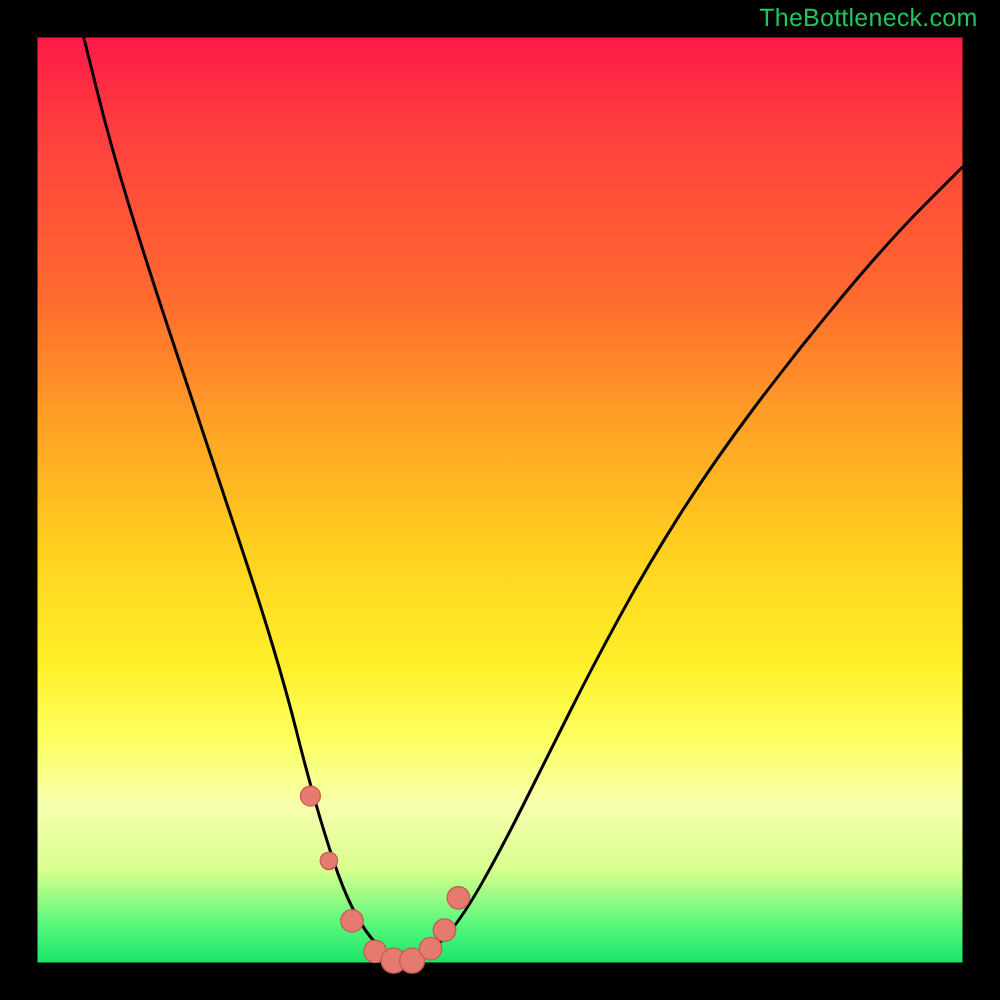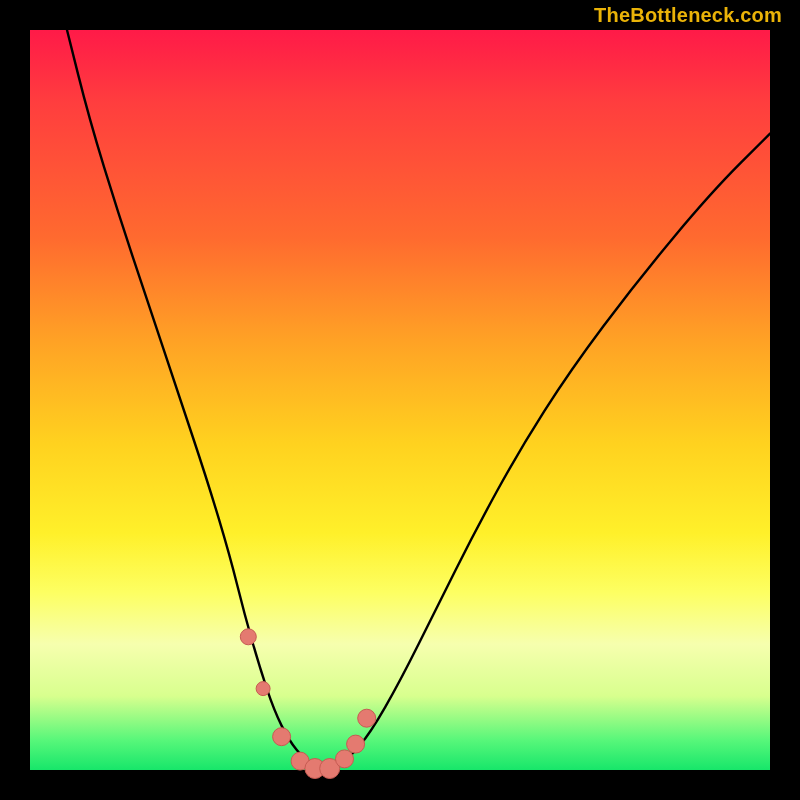--- a/index.html
+++ b/index.html
@@ -35,24 +35,24 @@
       #f6ffae 83%,
       #d8ff8e 90%,
       #57f77a 96%,
       #17e66a 100%
     );
   }
   .watermark {
     position: absolute;
     top: 4px;
     right: 18px;
-    color: #eab308;
+    color: #22c55e;
     font-size: 20px;
     letter-spacing: 0.2px;
-    font-weight: 700;
+    font-weight: 400;
   }
   svg.curve {
     position: absolute;
     left: 0;
     top: 0;
     width: 740px;
     height: 740px;
     overflow: visible;
   }
 </style>

